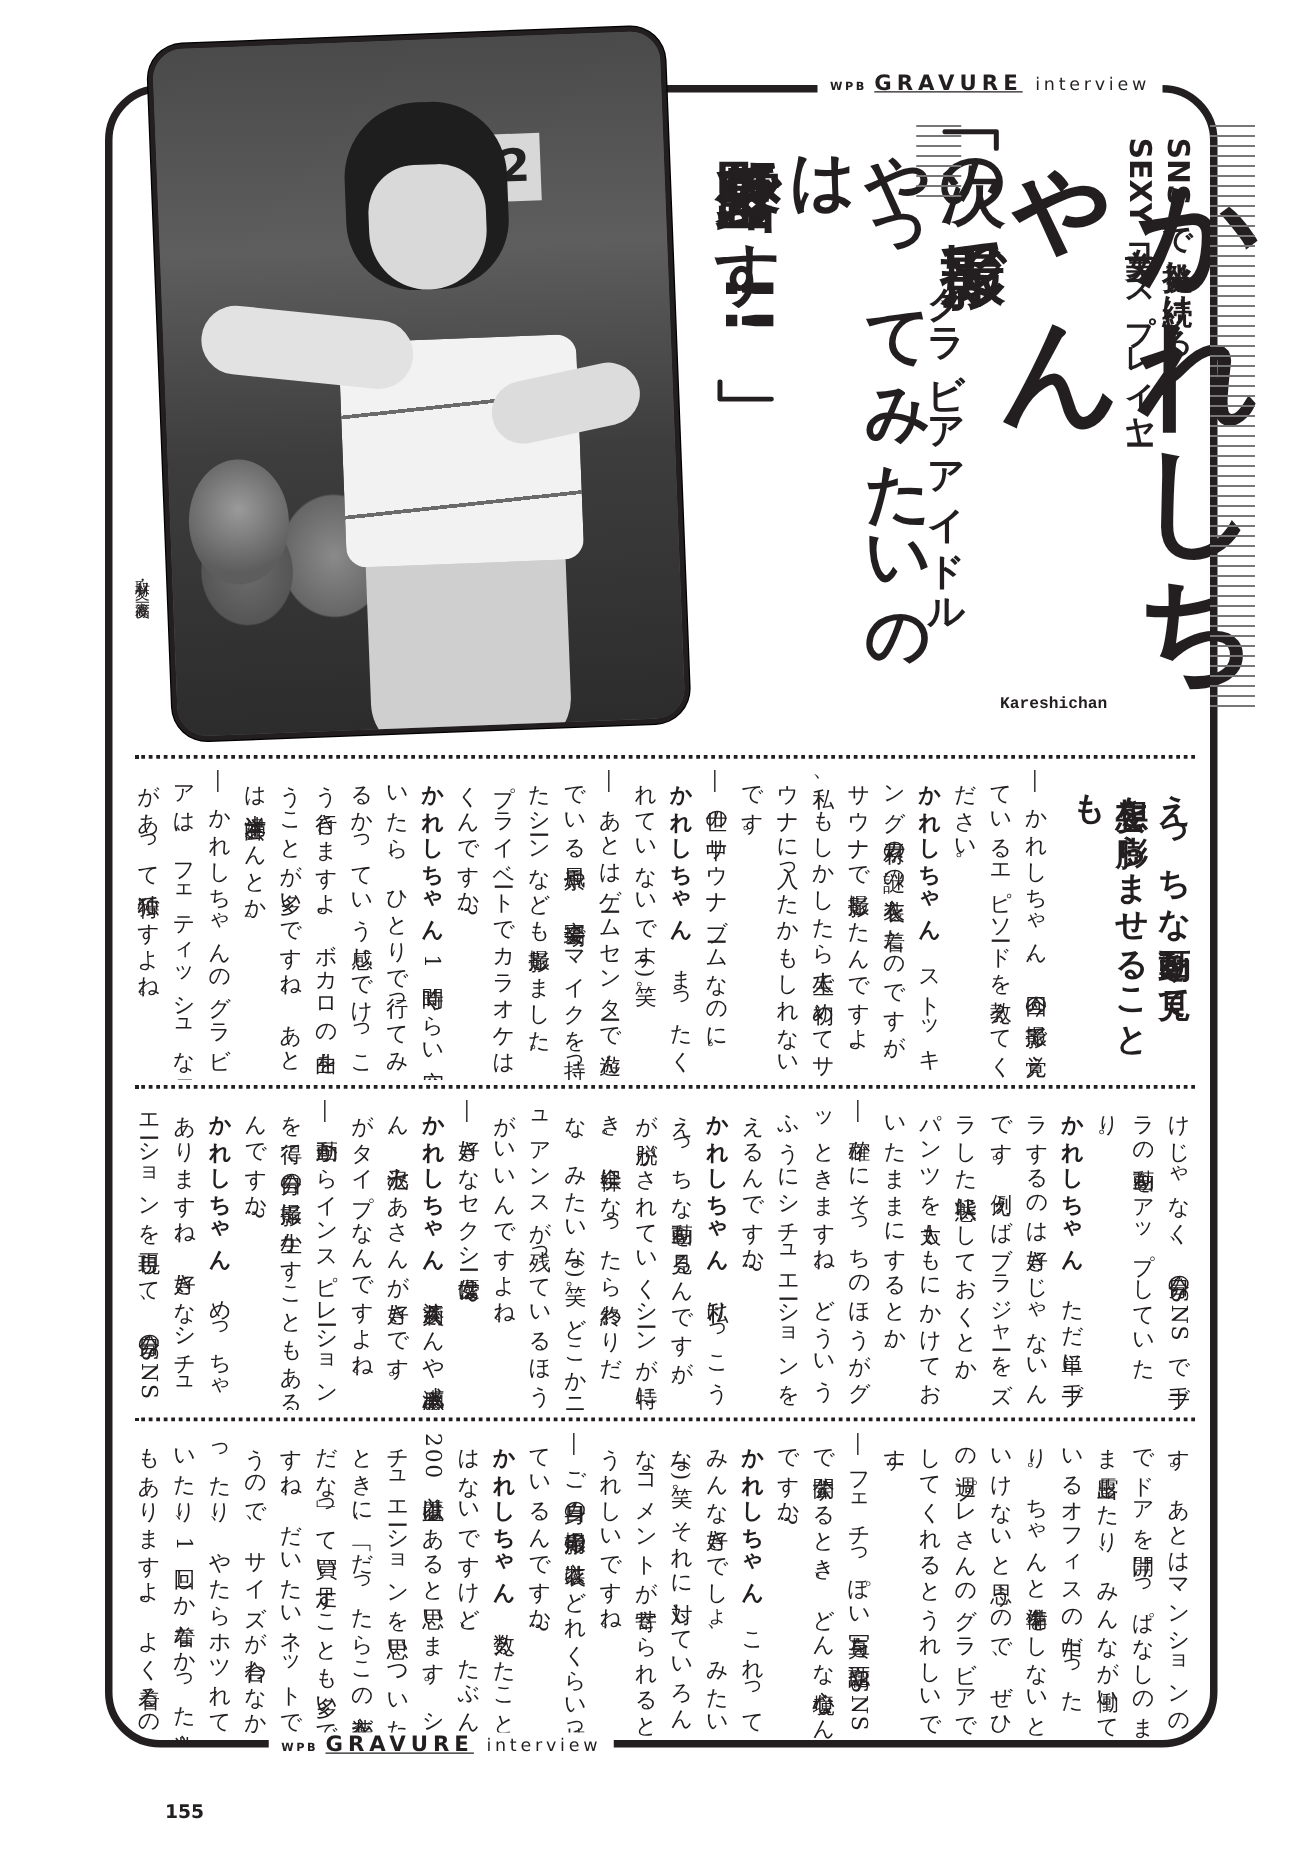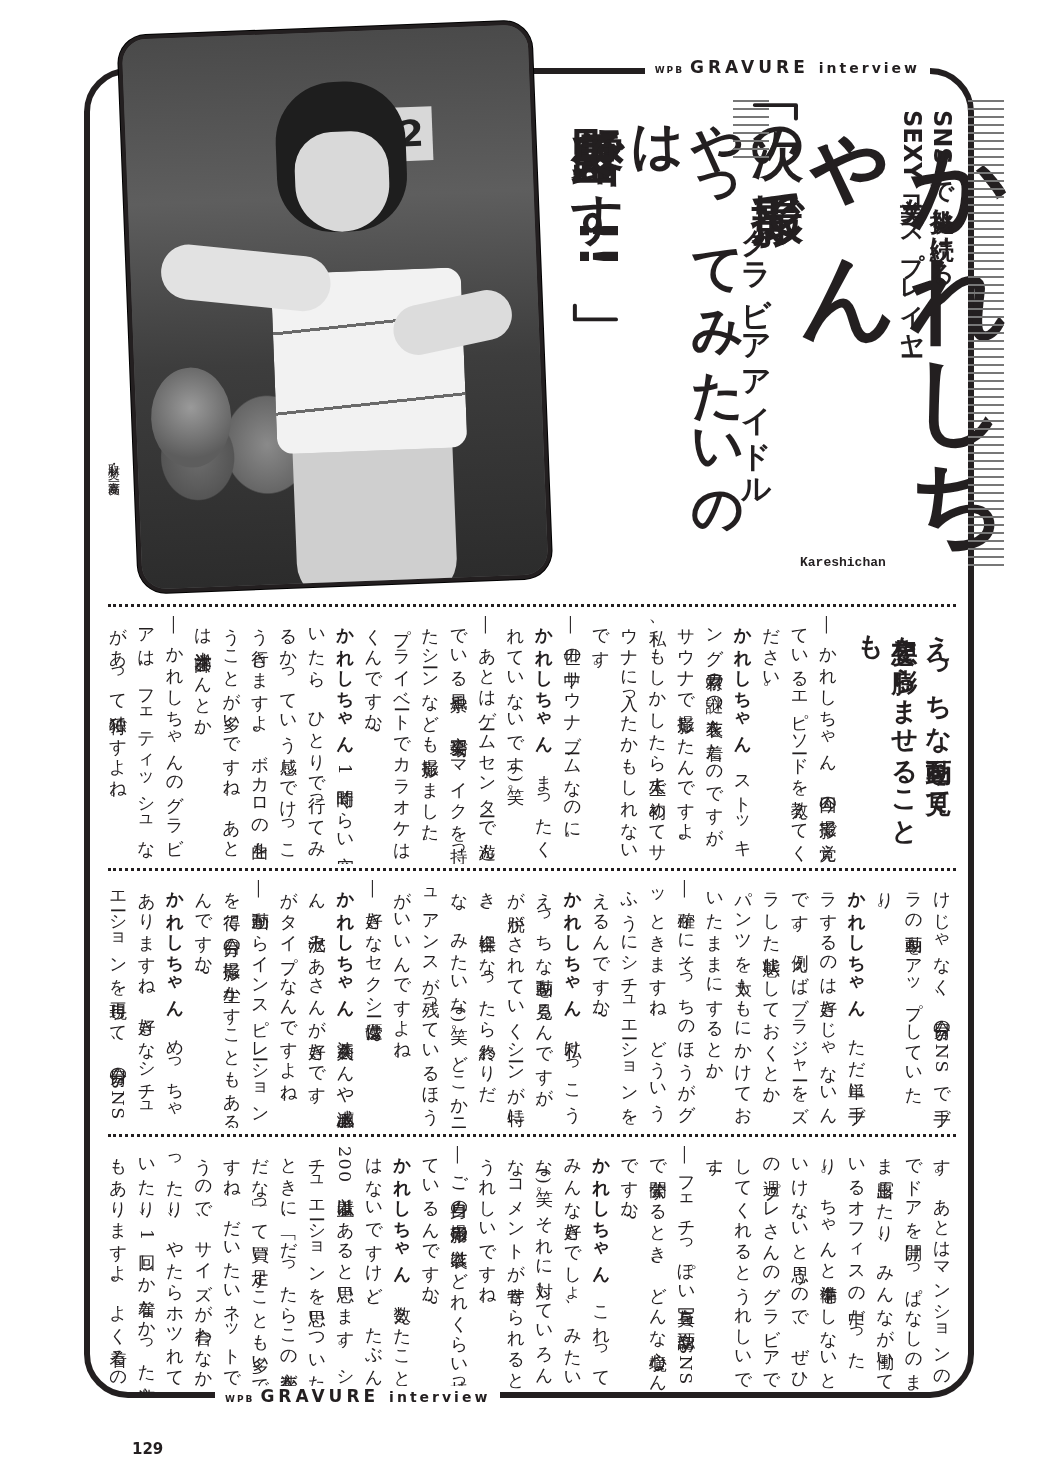--- a/index.html
+++ b/index.html
@@ -10,22 +10,22 @@
   .frame {
     position: absolute; left: 84px; top: 68px; width: 890px; height: 1330px;
     border: 6px solid #231f20; border-radius: 44px;
   }
   .frame-label {
     position: absolute; background: #fff; padding: 0 10px;
     font-family: "DejaVu Sans", sans-serif; font-weight: bold; color: #231f20;
     letter-spacing: 3px; font-size: 15px; line-height: 20px; white-space: nowrap;
   }
   .frame-label .wpb { font-size: 9px; letter-spacing: 2px; margin-right: 6px; }
-  .frame-label .gravure { font-size: 17px; letter-spacing: 4px; margin-right: 10px; }
-  .frame-label .interview { font-size: 14px; letter-spacing: 3px; font-weight: bold; }
+  .frame-label .gravure { font-size: 17px; letter-spacing: 4px; margin-right: 10px; text-decoration: underline; }
+  .frame-label .interview { font-size: 14px; letter-spacing: 3px; font-weight: normal; }
   .label-top { right: 120px; top: 57px; }
   .label-bottom { left: 215px; top: 1386px; }
 
   
   .photo {
     position: absolute; left: 128px; top: 28px; width: 414px; height: 558px;
     border-radius: 28px; overflow: hidden; transform: rotate(-2.2deg);
     border: 4px solid #231f20; background: #555;
     box-shadow: 0 0 0 1px #000;
   }
@@ -218,13 +218,13 @@
   <p><span class="sp">かれしちゃん</span>　<span>これってみんな好きでしょ、みたいな(笑)。それに対していろんなコメントが寄せられるとうれしいですね。</span></p>
   <p>―ご自身の撮影用の衣装はどれくらい持っているんですか?</p>
   <p><span class="sp">かれしちゃん</span>　<span>数えたことはないですけど、たぶん200着以上はあると思います。シチュエーションを思いついたときに、「だったらこの衣装が必要だな」って買い足すことも多いですね。だいたいネットで買うので、サイズが合わなかったり、やたらホツれていたり、1回しか着なかった衣装もありますよ。よく着るのはメイド服とかですかね。</span></p>
 
 </div>
 
 <div class="frame-label label-bottom">
   <span class="wpb">WPB</span><span class="gravure">GRAVURE</span><span class="interview">interview</span>
 </div>
 
-<div class="page-number">129</div>
+<div class="page-number">155</div>
 
 </body></html>

